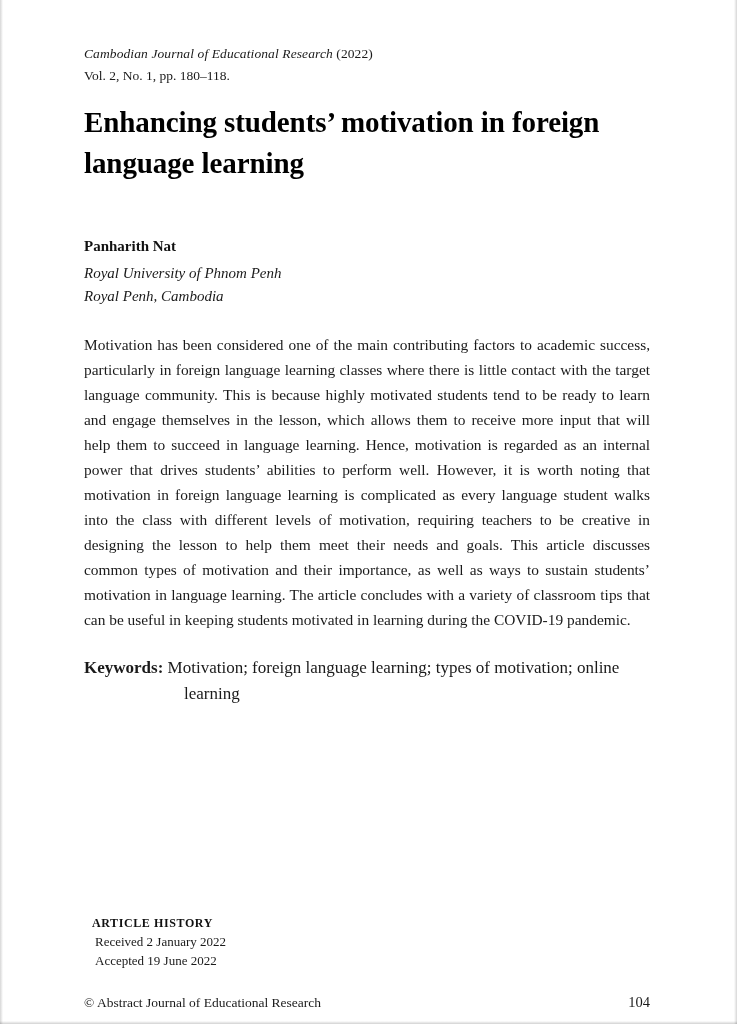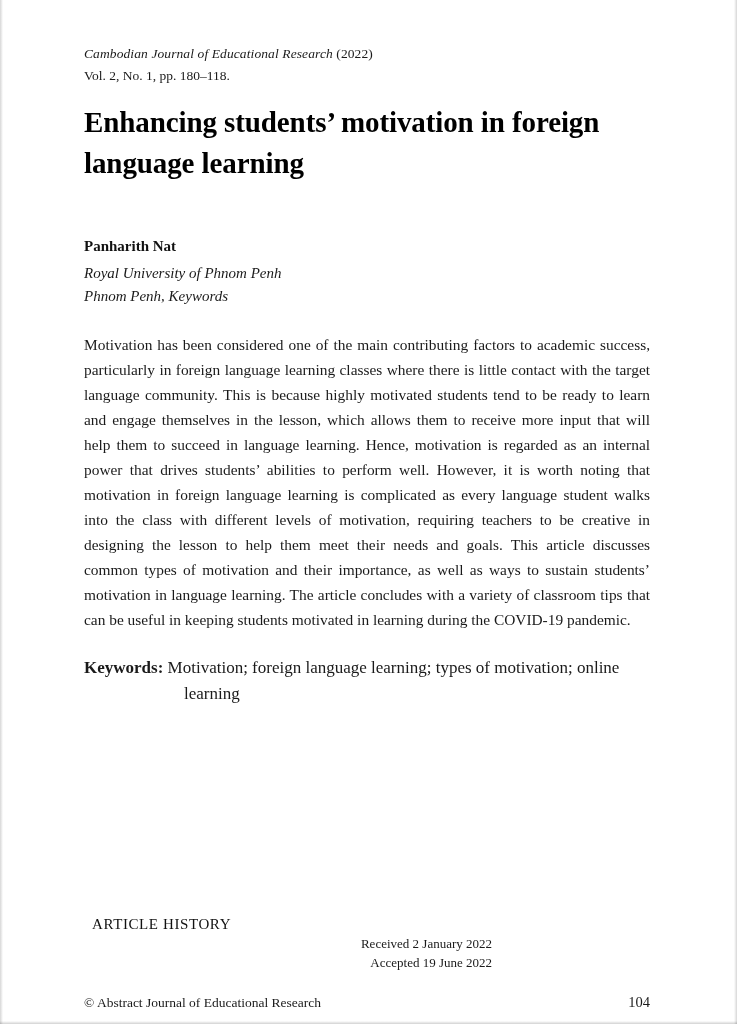--- a/index.html
+++ b/index.html
@@ -94,31 +94,30 @@
     padding-left: 100px;
     text-indent: -100px;
   }
   .history {
     position: absolute;
     left: 8px;
     top: 900px;
     width: 400px;
   }
   .history-title {
-    font-size: 15px;
-    font-weight: normal;
+    font-size: 12px;
+    font-weight: bold;
     letter-spacing: 0.6px;
     color: #111111;
   }
   .history-line {
     font-size: 13px;
     color: #1a1a1a;
     margin-top: 3px;
     padding-left: 3px;
-    text-align: right;
   }
   .footer {
     position: absolute;
     left: 0px;
     right: 0px;
     top: 978px;
     display: flex;
     justify-content: space-between;
     align-items: baseline;
   }
@@ -162,21 +161,21 @@
     </div>
 
     <div class="vol-line">Vol. 2, No. 1, pp. 180–118.</div>
 
     <h1 class="title">Enhancing students’ motivation in foreign language learning</h1>
 
     <div class="author">Panharith Nat</div>
 
     <div class="affil">
       <div>Royal University of Phnom Penh</div>
-      <div>Phnom Penh, Keywords</div>
+      <div>Royal Penh, Cambodia</div>
     </div>
 
 
     <div class="abstract-body">Motivation has been considered one of the main contributing factors to academic success, particularly in foreign language learning classes where there is little contact with the target language community. This is because highly motivated students tend to be ready to learn and engage themselves in the lesson, which allows them to receive more input that will help them to succeed in language learning. Hence, motivation is regarded as an internal power that drives students’ abilities to perform well. However, it is worth noting that motivation in foreign language learning is complicated as every language student walks into the class with different levels of motivation, requiring teachers to be creative in designing the lesson to help them meet their needs and goals. This article discusses common types of motivation and their importance, as well as ways to sustain students’ motivation in language learning. The article concludes with a variety of classroom tips that can be useful in keeping students motivated in learning during the COVID-19 pandemic.</div>
 
     <div class="keywords">
       <div class="kw-wrap">
         <span class="kw-label">Keywords:</span>
         <span class="kw-text">Motivation; foreign language learning; types of motivation; online learning</span>
       </div>

